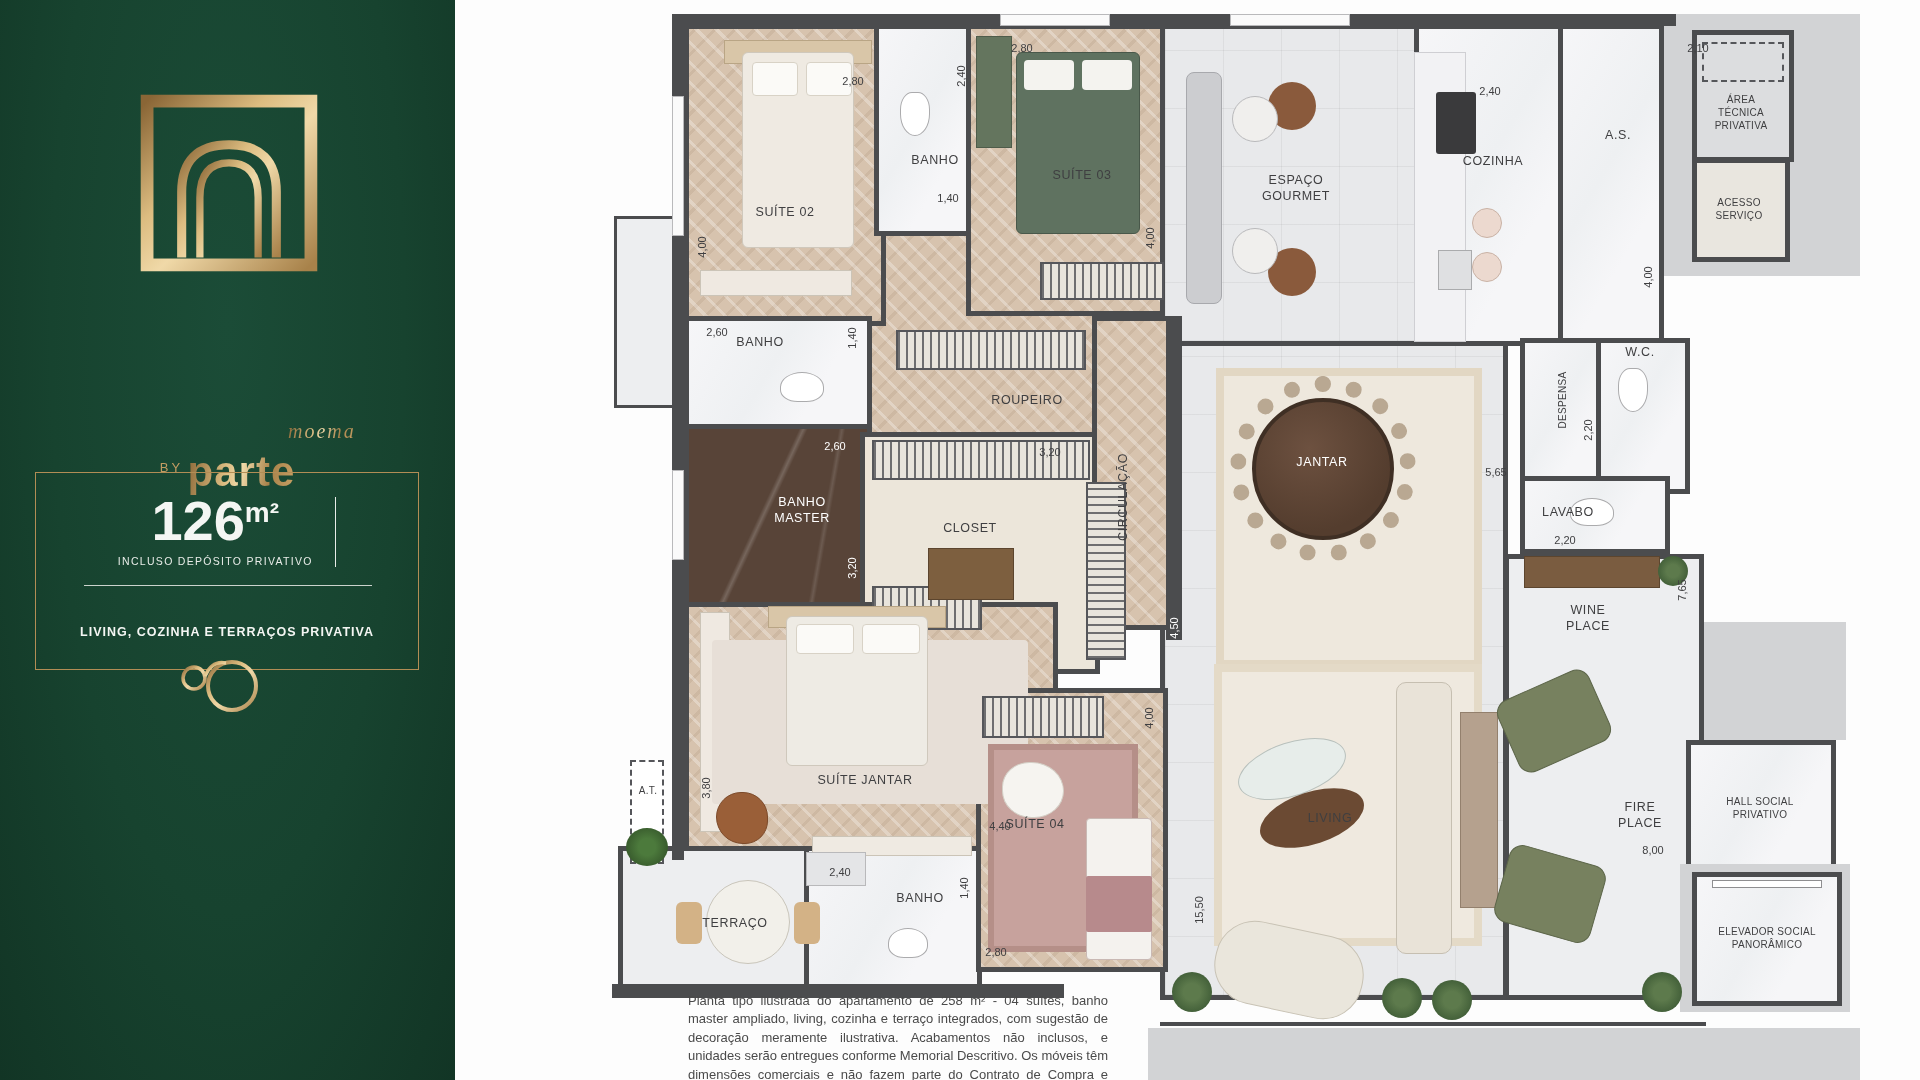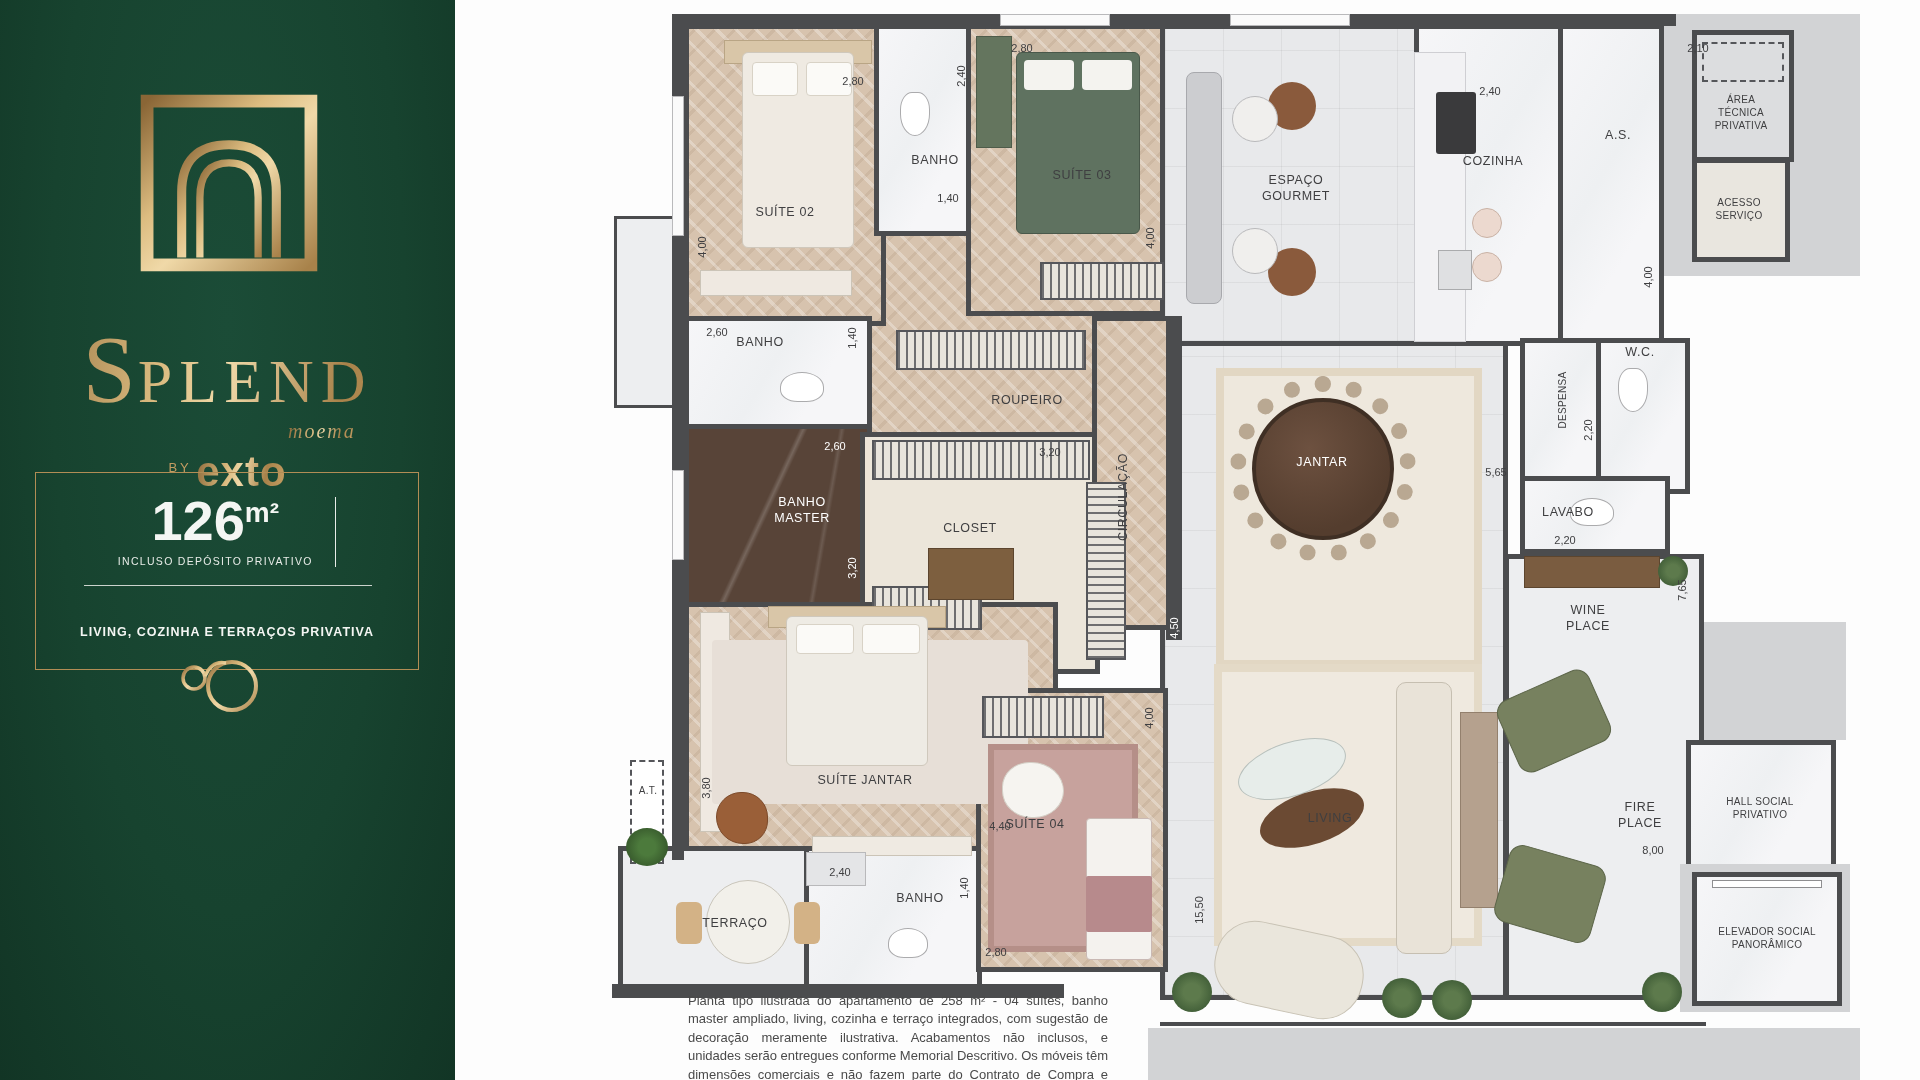--- a/index.html
+++ b/index.html
@@ -86,25 +86,24 @@
             <stop offset="1" stop-color="#a8824a"></stop>
         </linearGradient>
       </defs>
       <rect x="5" y="5" width="90" height="90" fill="none" stroke="url(#gold)" stroke-width="7"></rect>
       <path d="M24 91 V55 Q24 29 50 29 Q76 29 76 55 V91" fill="none" stroke="url(#gold)" stroke-width="5"></path>
       <path d="M34 91 V58 Q34 39 50 39 Q66 39 66 58 V91" fill="none" stroke="url(#gold)" stroke-width="4"></path>
       <line x1="50" y1="9" x2="50" y2="29" stroke="url(#gold)" stroke-width="4"></line>
       <line x1="9" y1="70" x2="91" y2="70" stroke="url(#gold)" stroke-width="4"></line>
       <line x1="9" y1="79" x2="91" y2="79" stroke="url(#gold)" stroke-width="3"></line>
     </svg>
-    <div id="brandname" class="goldtxt">SPLEND</div>
     <div id="brandloc" class="goldtxt">moema</div>
     <div id="byrow">
       <span id="bylabel">BY</span>
-      <span id="devname" class="goldtxt">exto</span>
+      <span id="devname" class="goldtxt">parte</span>
     </div>
 
     <div id="infobox">
       <div id="arearow">
         <div id="areacol">
           <span class="bigval">126</span><span class="unit">m²</span>
           <div id="areanote">INCLUSO DEPÓSITO PRIVATIVO</div>
         </div>
         <div id="vdiv"></div>
       </div>

